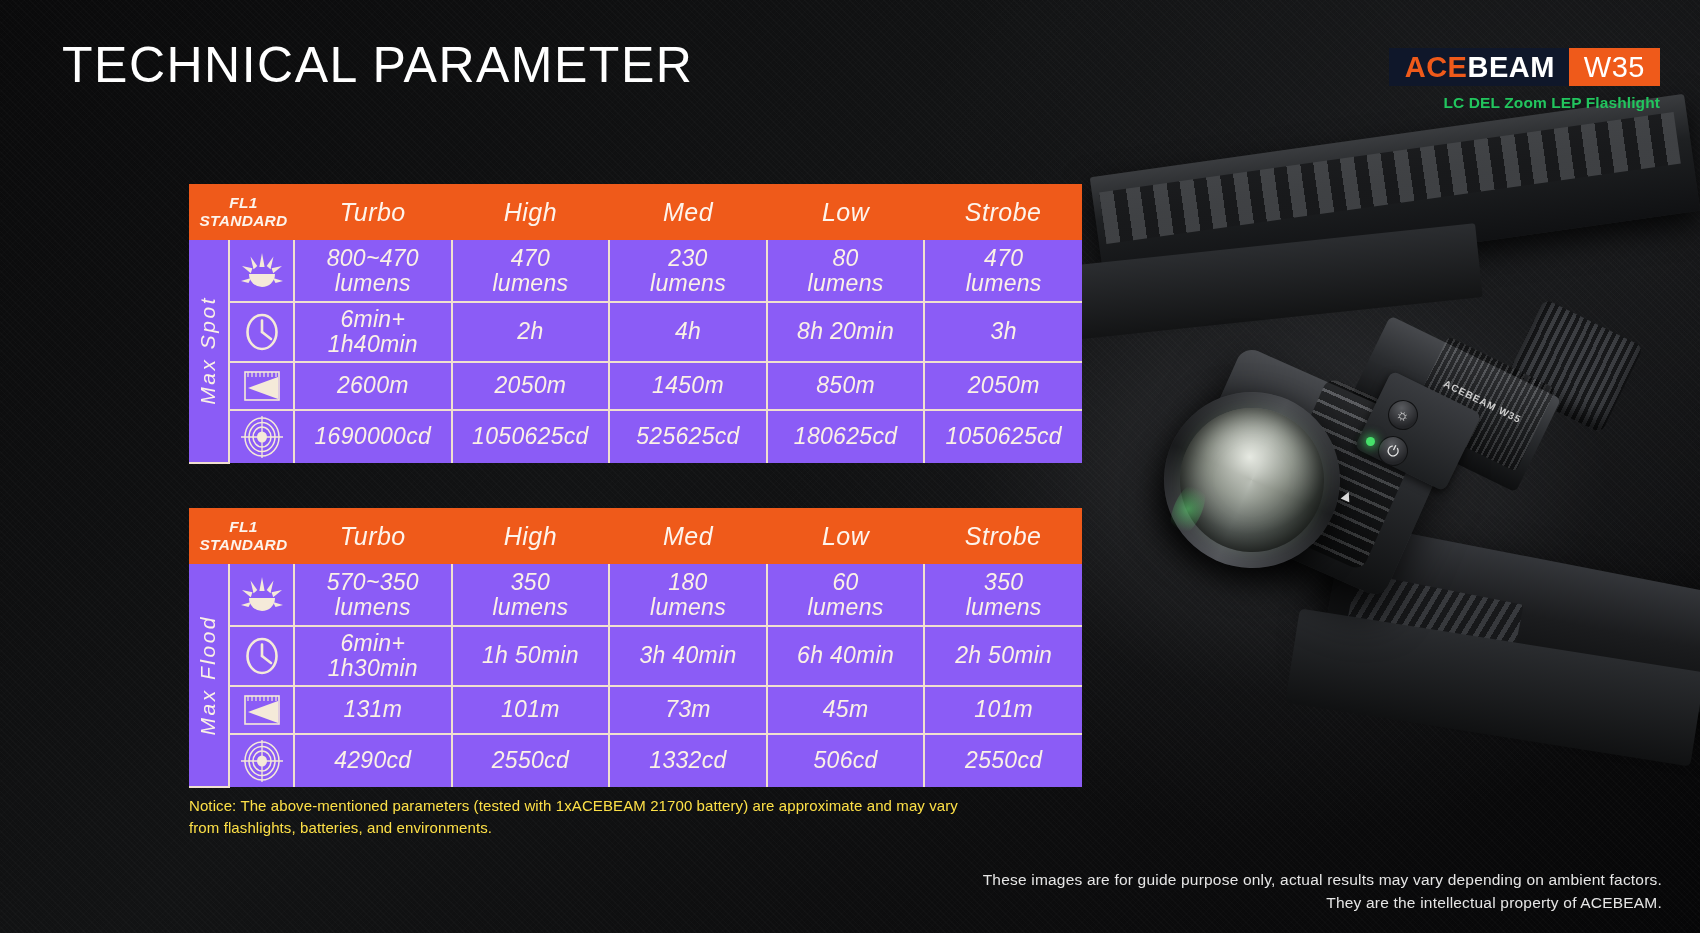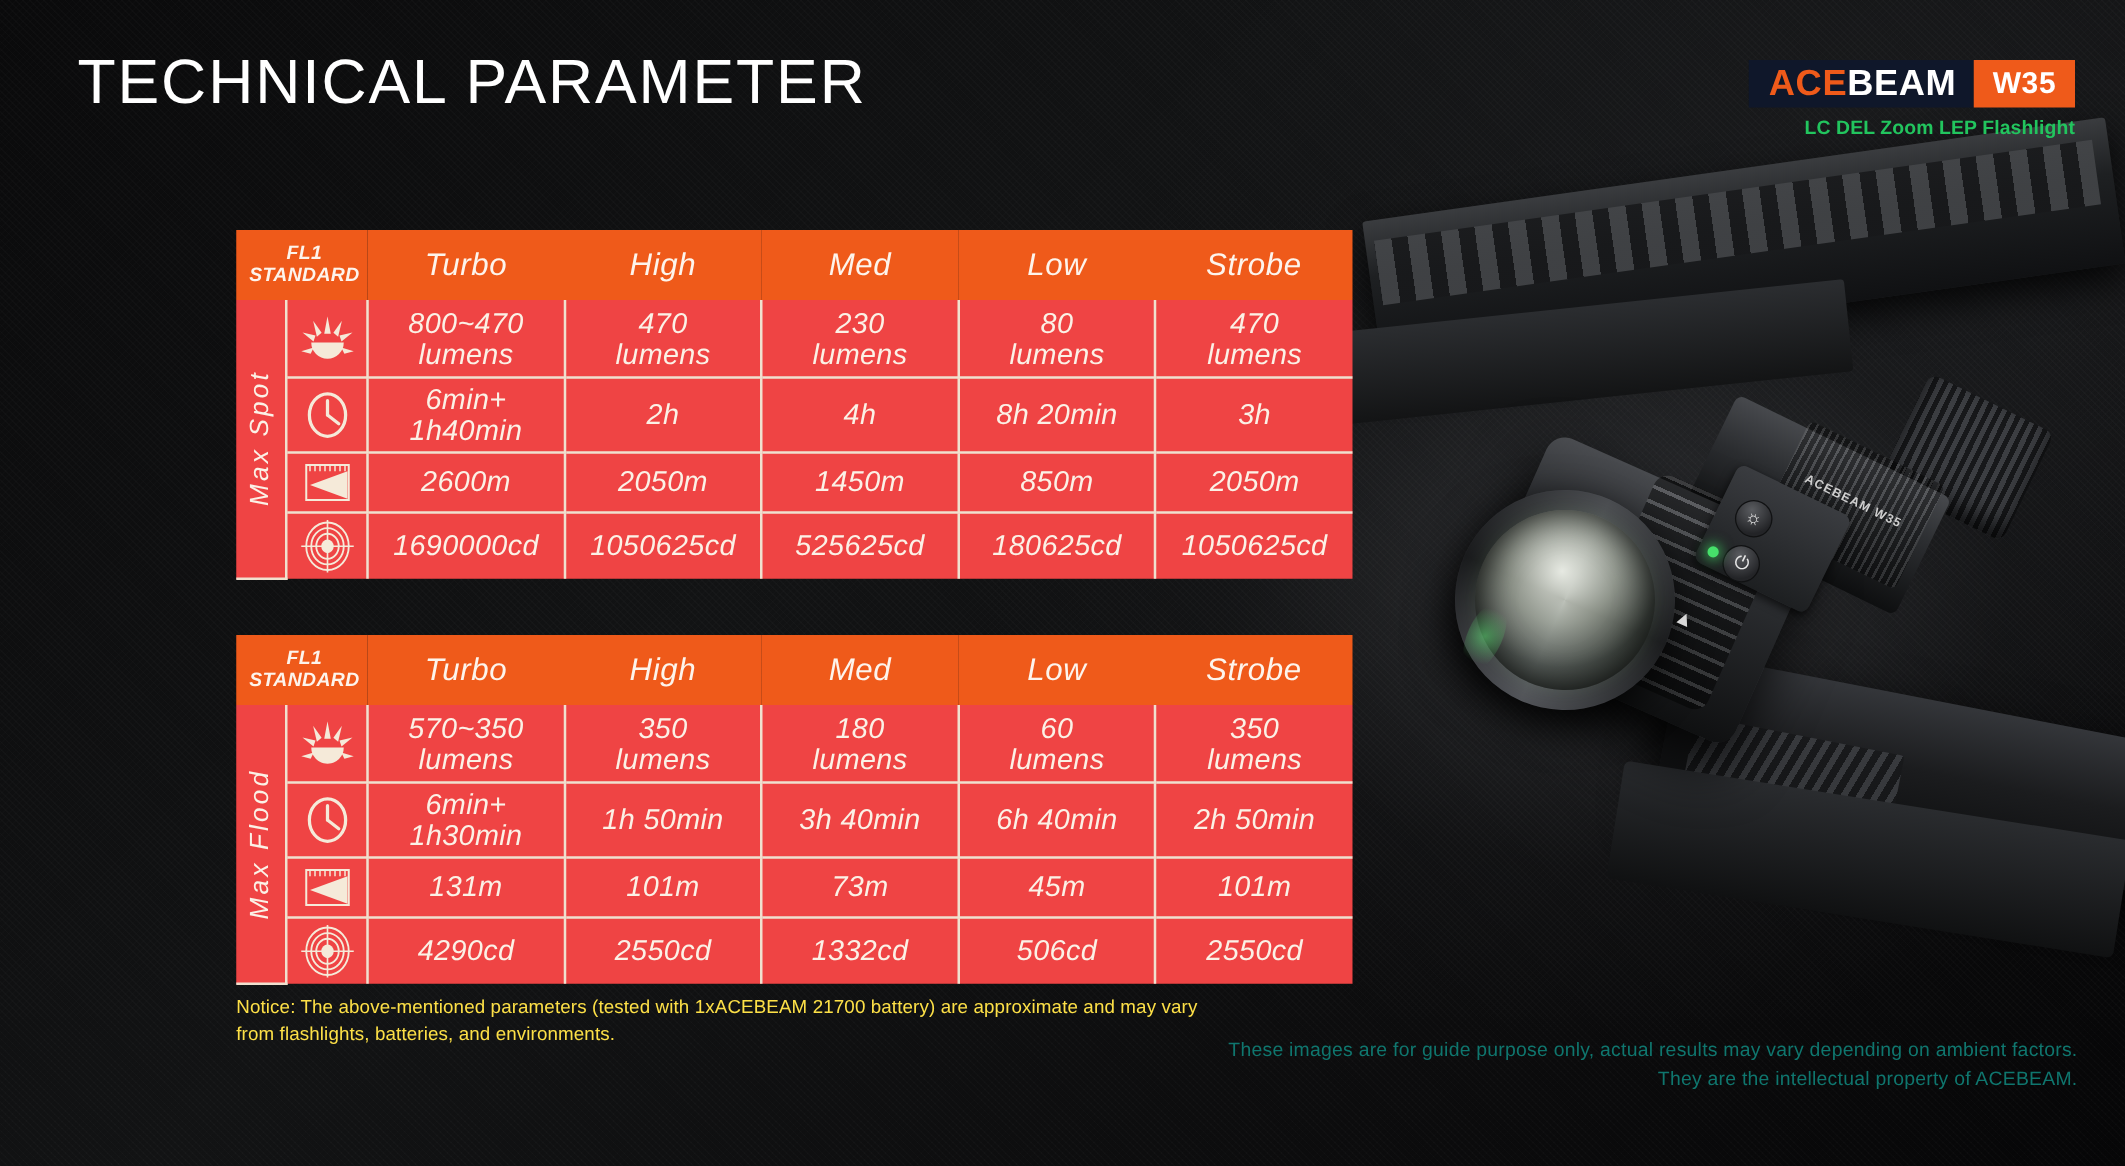--- a/index.html
+++ b/index.html
@@ -195,22 +195,22 @@
     font-weight: bold;
     letter-spacing: .5px;
     padding: 0 14px 0 16px;
     display: flex; align-items: center;
     line-height: 1;
   }
   #brand-name .ace { color: #ef5a1a; }
   #brand-model {
     background: #ef5a1a;
     color: #ffffff;
-    font-size: 24px;
-    font-weight: bold;
+    font-size: 29px;
+    font-weight: normal;
     padding: 0 15px;
     display: flex; align-items: center;
     letter-spacing: .5px;
   }
   #brand-sub {
     margin-top: 8px;
     color: #22c55e;
     font-size: 15.5px;
     font-weight: bold;
     letter-spacing: .1px;
@@ -245,21 +245,21 @@
   }
   .spec-table thead th.fl1 {
     font-size: 15.5px;
     letter-spacing: .3px;
     font-weight: bold;
     text-align: center;
     padding-left: 4px;
   }
 
   .spec-table tbody td {
-    background: #ef4444;
+    background: #8b5cf6;
     color: #fbf1e6;
     text-align: center;
     font-size: 23px;
     letter-spacing: .3px;
     border-right: 2px solid #f0e0cf;
     border-bottom: 2px solid #f0e0cf;
     padding: 4px 2px;
     line-height: 1.08;
     margin-left: 36px;
   }
@@ -307,24 +307,24 @@
     top: 795px;
     width: 930px;
     color: #fde047;
     font-size: 15px;
     line-height: 1.45;
     letter-spacing: .1px;
   }
   #disclaimer {
     position: absolute;
     right: 38px;
-    top: 829px;
+    top: 868px;
     width: 820px;
     text-align: right;
-    color: #0f766e;
+    color: #e5e5e5;
     font-size: 15.5px;
     line-height: 1.5;
     letter-spacing: .2px;
   }
   #disclaimer div { display: block; }
 </style>
 </head>
 <body>
 
 <div id="page">

